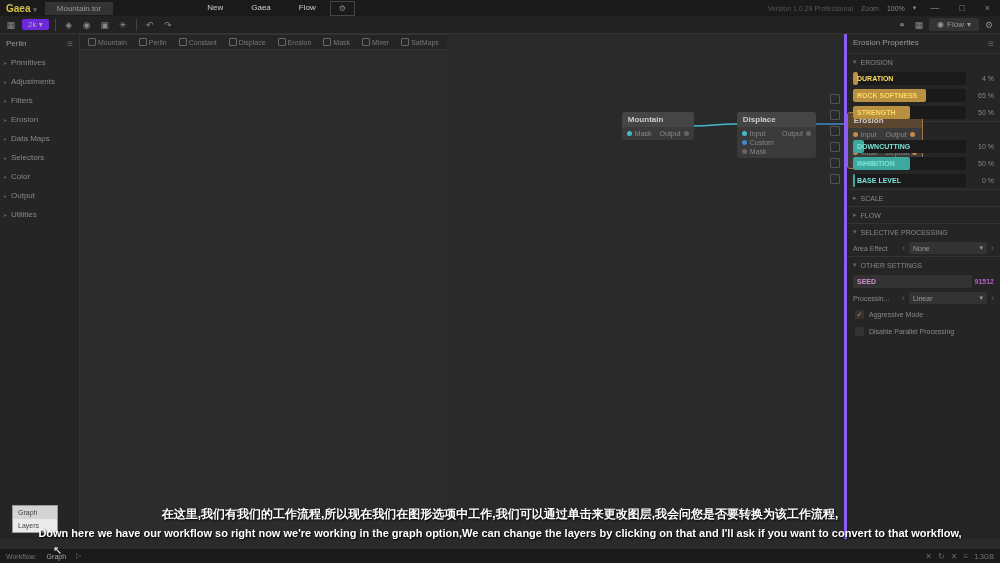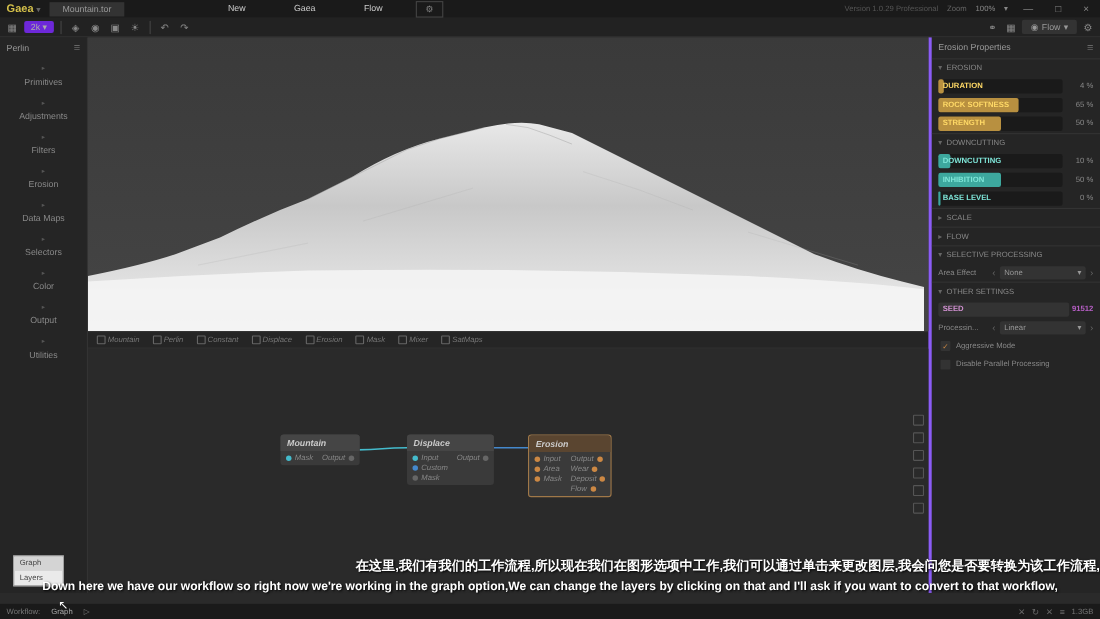--- a/index.html
+++ b/index.html
@@ -3,21 +3,21 @@
 <meta charset="utf-8">
 <style>
 * { margin: 0; padding: 0; box-sizing: border-box; font-family: Arial, sans-serif; }
 body { width: 1000px; height: 563px; background: #2a2a2a; color: #888; font-size: 9px; overflow: hidden; position: relative; }
 
 
 .titlebar { height: 16px; background: #1a1a1a; display: flex; align-items: center; }
 .app-logo { color: #d4c04a; font-weight: bold; padding: 0 6px; font-size: 10px; }
 .logo-chevron { color: #666; font-size: 7px; }
 .file-tab { background: #333; color: #999; padding: 2px 12px; font-size: 8px; margin-left: 2px; }
-.menu-items { display: flex; gap: 16px; margin-left: 80px; }
+.menu-items { display: flex; gap: 0; margin-left: 80px; }
 .menu-item { color: #ccc; padding: 2px 14px; font-size: 8px; }
 .menu-gear { color: #888; padding: 2px 8px; font-size: 8px; border: 1px solid #444; }
 .title-right { margin-left: auto; display: flex; align-items: center; gap: 8px; padding-right: 4px; }
 .version { color: #555; font-size: 7px; }
 .zoom-label { color: #666; font-size: 7px; }
 .zoom-val { color: #888; font-size: 7px; }
 .win-btn { color: #888; font-size: 9px; padding: 0 6px; }
 
 
 .toolbar { height: 18px; background: #222; display: flex; align-items: center; padding: 0 4px; gap: 4px; border-bottom: 1px solid #333; }
@@ -27,25 +27,25 @@
 .tool-right { margin-left: auto; display: flex; align-items: center; gap: 3px; }
 .build-btn { background: #333; color: #999; padding: 2px 8px; font-size: 8px; border-radius: 2px; display: flex; align-items: center; gap: 3px; }
 
 
 .main { display: flex; height: 505px; }
 
 
 .sidebar { width: 80px; background: #252525; border-right: 1px solid #333; }
 .toolbox-header { padding: 4px 6px; color: #999; font-size: 8px; display: flex; justify-content: space-between; align-items: center; }
 .toolbox-menu { color: #666; font-size: 10px; }
-.sidebar-item { padding: 5px 4px; color: #888; font-size: 8px; display: flex; align-items: center; gap: 4px; flex-direction: column; }
+.sidebar-item { padding: 5px 4px; color: #888; font-size: 8px; display: flex; align-items: center; gap: 4px; }
 .sidebar-chevron { color: #555; font-size: 6px; }
 
 
-.center { flex: 1; display: flex; flex-direction: column; background: #2c2c2c; font-style: italic; }
+.center { flex: 1; display: flex; flex-direction: row; background: #2c2c2c; }
 .viewport { height: 267px; background: linear-gradient(180deg, #3a3a3a 0%, #454545 100%); position: relative; overflow: hidden; }
 .terrain { position: absolute; left: 0; right: 0; bottom: 0; height: 200px; }
 .node-toolbar { height: 16px; background: #252525; display: flex; align-items: center; padding: 0 8px; gap: 12px; border-top: 1px solid #333; border-bottom: 1px solid #333; }
 .node-tool { display: flex; align-items: center; gap: 2px; color: #777; font-size: 7px; }
 .node-tool-icon { width: 8px; height: 8px; border: 1px solid #666; border-radius: 1px; }
 .graph { flex: 1; background: #2a2a2a; position: relative; }
 .node { position: absolute; background: #3a3a3a; border-radius: 3px; min-width: 68px; }
 .node.selected { border: 1px solid #a07848; }
 .node-title { background: #454545; color: #ccc; font-size: 8px; padding: 3px 6px; font-weight: bold; border-radius: 3px 3px 0 0; }
 .node.selected .node-title { background: #5a4530; }
@@ -95,21 +95,21 @@
 
 
 .statusbar { height: 14px; background: #1a1a1a; display: flex; align-items: center; padding: 0 6px; gap: 10px; position: absolute; bottom: 0; left: 0; right: 0; }
 .status-item { color: #777; font-size: 7px; }
 .status-item.active { color: #aaa; }
 .status-right { margin-left: auto; display: flex; align-items: center; gap: 6px; }
 .status-icon { color: #666; font-size: 8px; }
 .cursor { position: absolute; left: 53px; bottom: 6px; color: #fff; font-size: 11px; pointer-events: none; z-index: 100; }
 
 
-.subtitle-cn { position: absolute; bottom: 40px; left: 0; right: 0; text-align: right; color: #fff; font-size: 12px; font-weight: bold; pointer-events: none; text-shadow: 1px 1px 2px #000; }
+.subtitle-cn { position: absolute; bottom: 40px; left: 0; right: 0; text-align: center; color: #fff; font-size: 12px; font-weight: bold; pointer-events: none; text-shadow: 1px 1px 2px #000; }
 .subtitle-en { position: absolute; bottom: 24px; left: 0; right: 0; text-align: center; color: #fff; font-size: 11px; font-weight: bold; pointer-events: none; text-shadow: 1px 1px 2px #000; }
 </style>
 </head>
 <body>
 
 <div class="titlebar">
   <span class="app-logo"><span>Gaea</span> <span class="logo-chevron">▾</span></span>
   <span class="file-tab">Mountain.tor</span>
   <div class="menu-items">
     <span class="menu-item">New</span>

